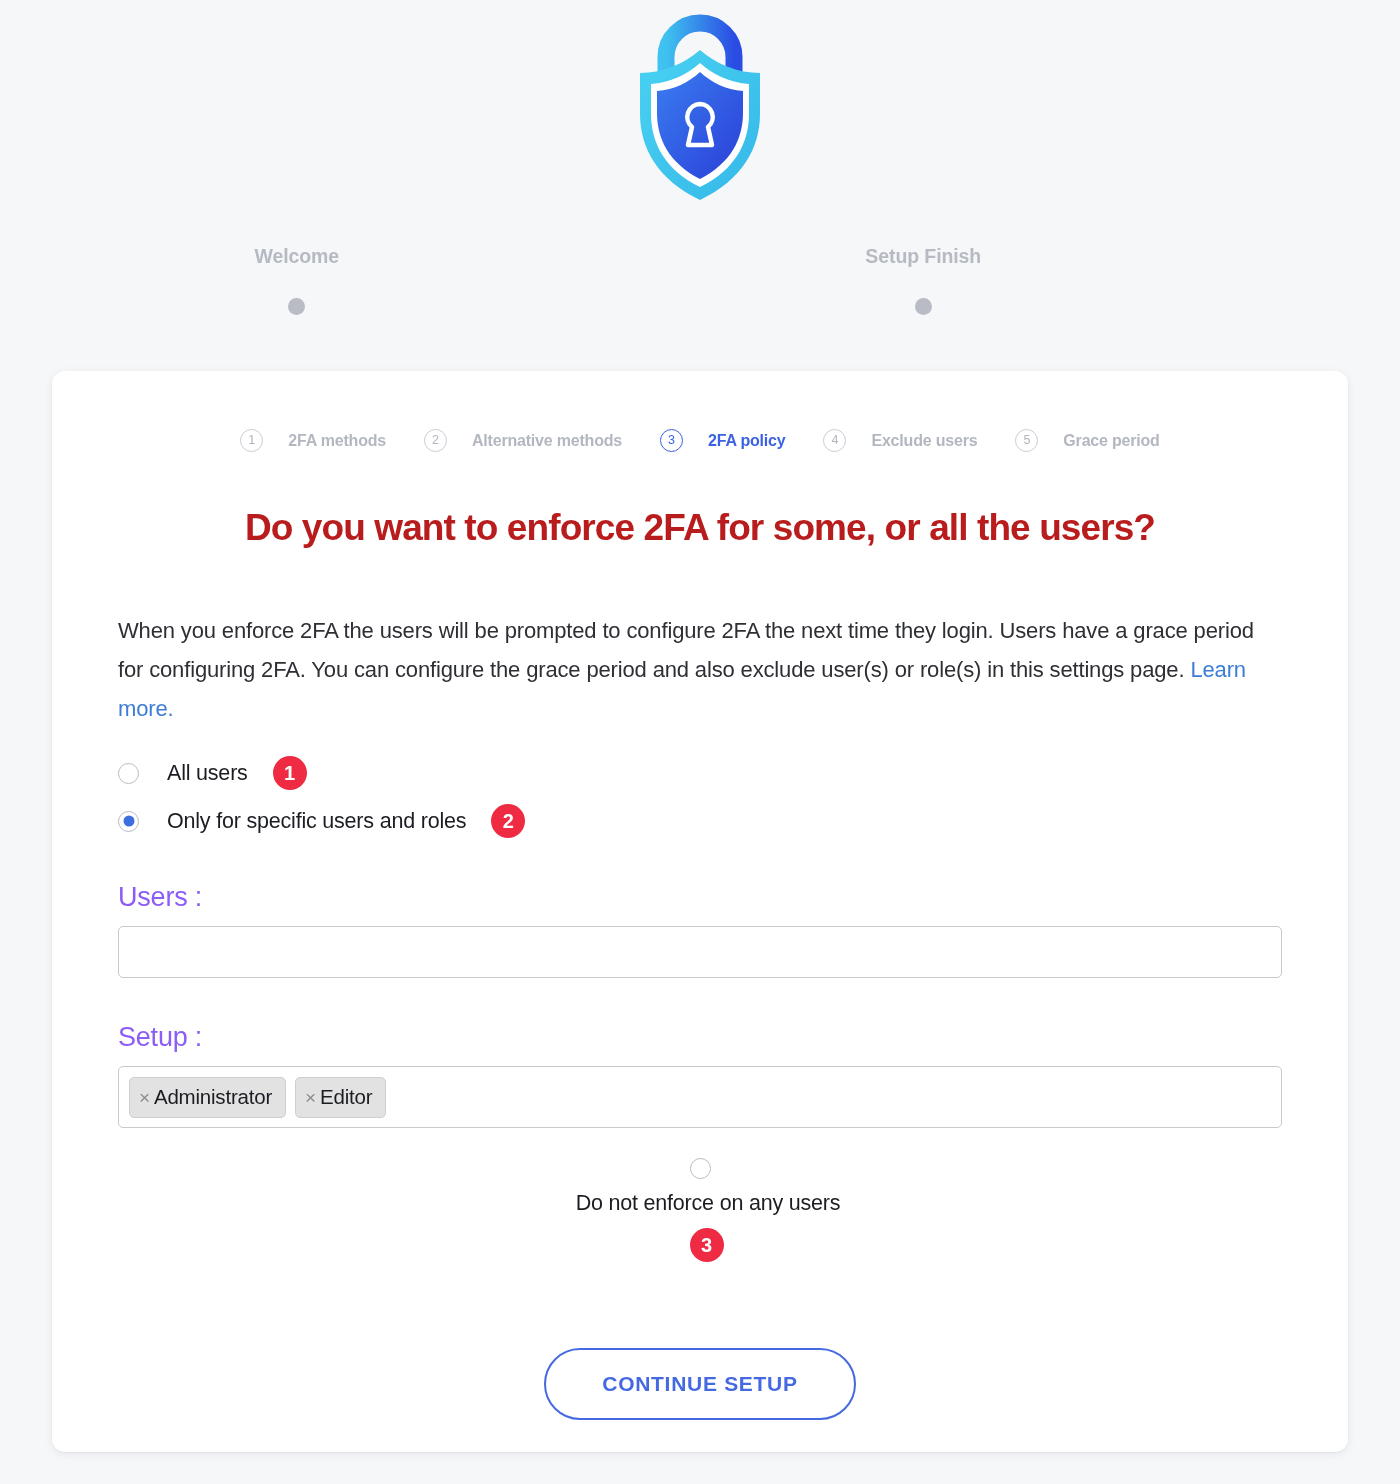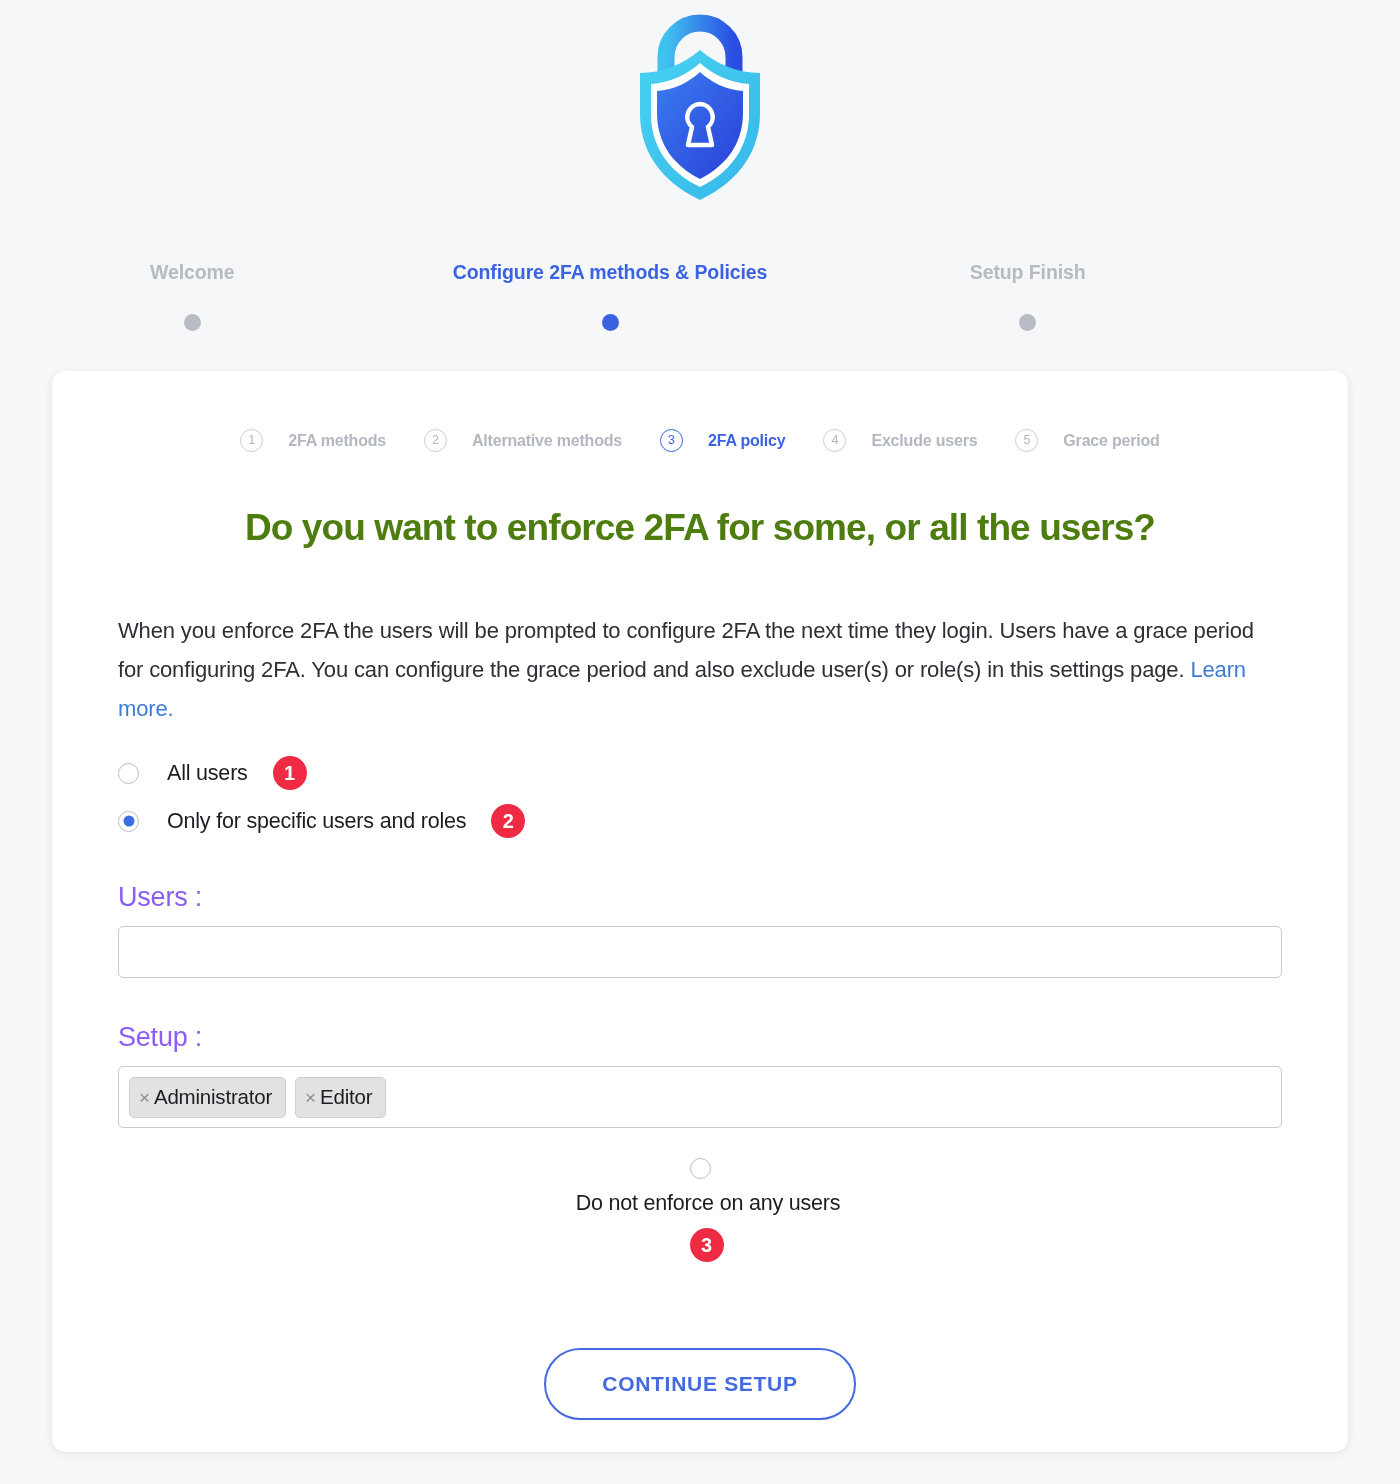--- a/index.html
+++ b/index.html
@@ -20,21 +20,21 @@
     padding-top: 10px;
     height: 205px;
   }
   .logo-wrap svg { display: block; }
 
   
   .stepper {
     display: flex;
     width: 1220px;
     padding: 0;
-    margin-top: 56px;
+    margin-top: 40px;
     gap: 33px;
   }
   .step {
     flex: 1 1 33.333%;
     display: flex;
     flex-direction: column;
     align-items: center;
   }
   .step-label {
     font-size: 19.5px;
@@ -99,21 +99,21 @@
     margin-left: 16px;
   }
   .substep.active .substep-num { border-color: #3b62e3; color: #3b62e3; }
   .substep.active .substep-label { color: #3b62e3; }
 
   
   .heading {
     text-align: center;
     font-size: 37px;
     font-weight: bold;
-    color: #4d7c0f;
+    color: #b91c1c;
     letter-spacing: -0.9px;
     margin-top: 55px;
   }
 
   
   .content { padding: 0 66px; }
 
   .description {
     margin-top: 62px;
     font-size: 22px;
@@ -278,24 +278,20 @@
 
     <path d="M82 94 a13 13 0 0 1 8 23 l4 18 h-24 l4 -18 a13 13 0 0 1 8 -23 Z" fill="none" stroke="#ffffff" stroke-width="4.5" stroke-linejoin="round"></path>
   </svg>
 </div>
 
 <div class="stepper">
   <div class="step">
     <div class="step-label">Welcome</div>
     <div class="step-dot"></div>
   </div>
-  <div class="step active">
-    <div class="step-label">Configure 2FA methods &amp; Policies</div>
-    <div class="step-dot"></div>
-  </div>
   <div class="step">
     <div class="step-label">Setup Finish</div>
     <div class="step-dot"></div>
   </div>
 </div>
 
 <div class="card">
 
   <div class="substeps">
     <div class="substep">

